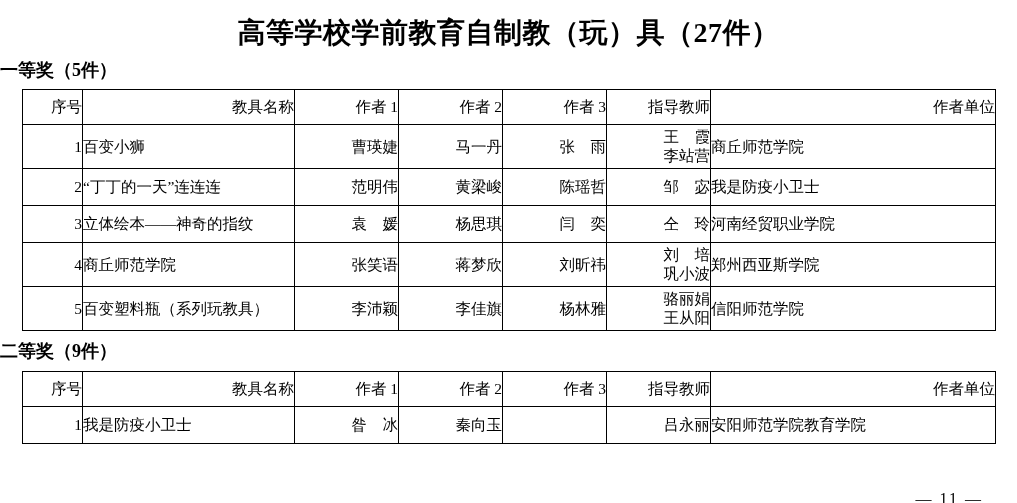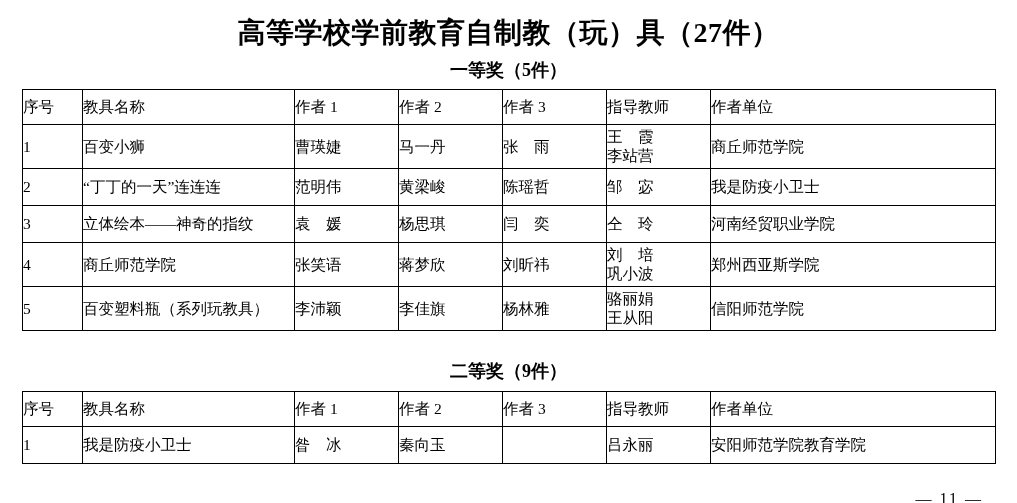--- a/index.html
+++ b/index.html
@@ -24,45 +24,45 @@
   }
   .doc-title {
     text-align: center;
     font-size: 28px;
     font-weight: bold;
     letter-spacing: 0.5px;
     margin-top: 14px;
     margin-bottom: 6px;
   }
   .section-title {
-    text-align: center;
+    text-align: left;
     font-size: 18px;
     font-weight: bold;
     margin-top: 4px;
     margin-bottom: 7px;
   }
   .section-title.second {
-    margin-top: 28px;
+    margin-top: 8px;
     margin-bottom: 8px;
   }
   .tbl-wrap {
     padding: 0 22px;
     box-sizing: border-box;
   }
   table {
     width: 973px;
     border-collapse: collapse;
     table-layout: fixed;
     margin: 0 auto;
   }
   table td, table th {
     border: 1px solid #000000;
     font-size: 15.5px;
     font-weight: normal;
-    text-align: left;
+    text-align: right;
     vertical-align: middle;
     padding: 0;
     height: 36px;
     line-height: 1.25;
   }
   table thead td {
     height: 34px;
   }
   col.c-seq    { width: 60px; }
   col.c-name   { width: 212px; }

